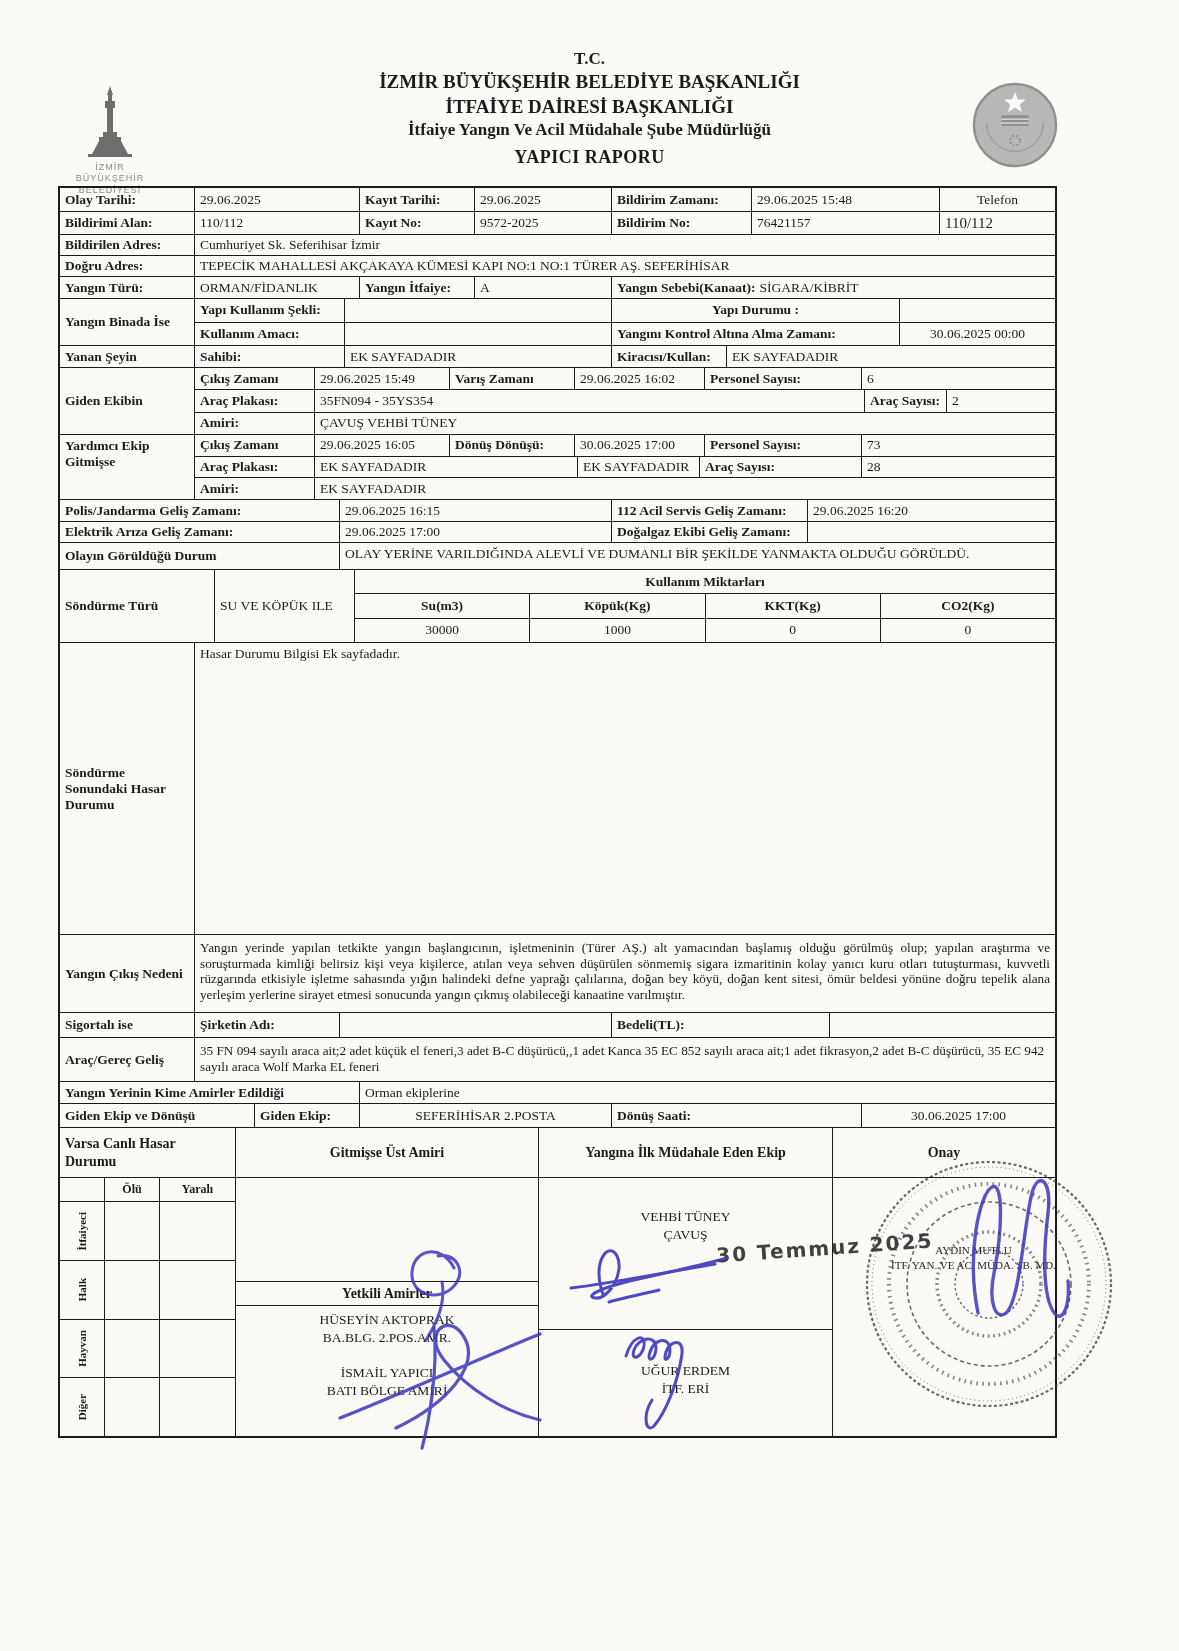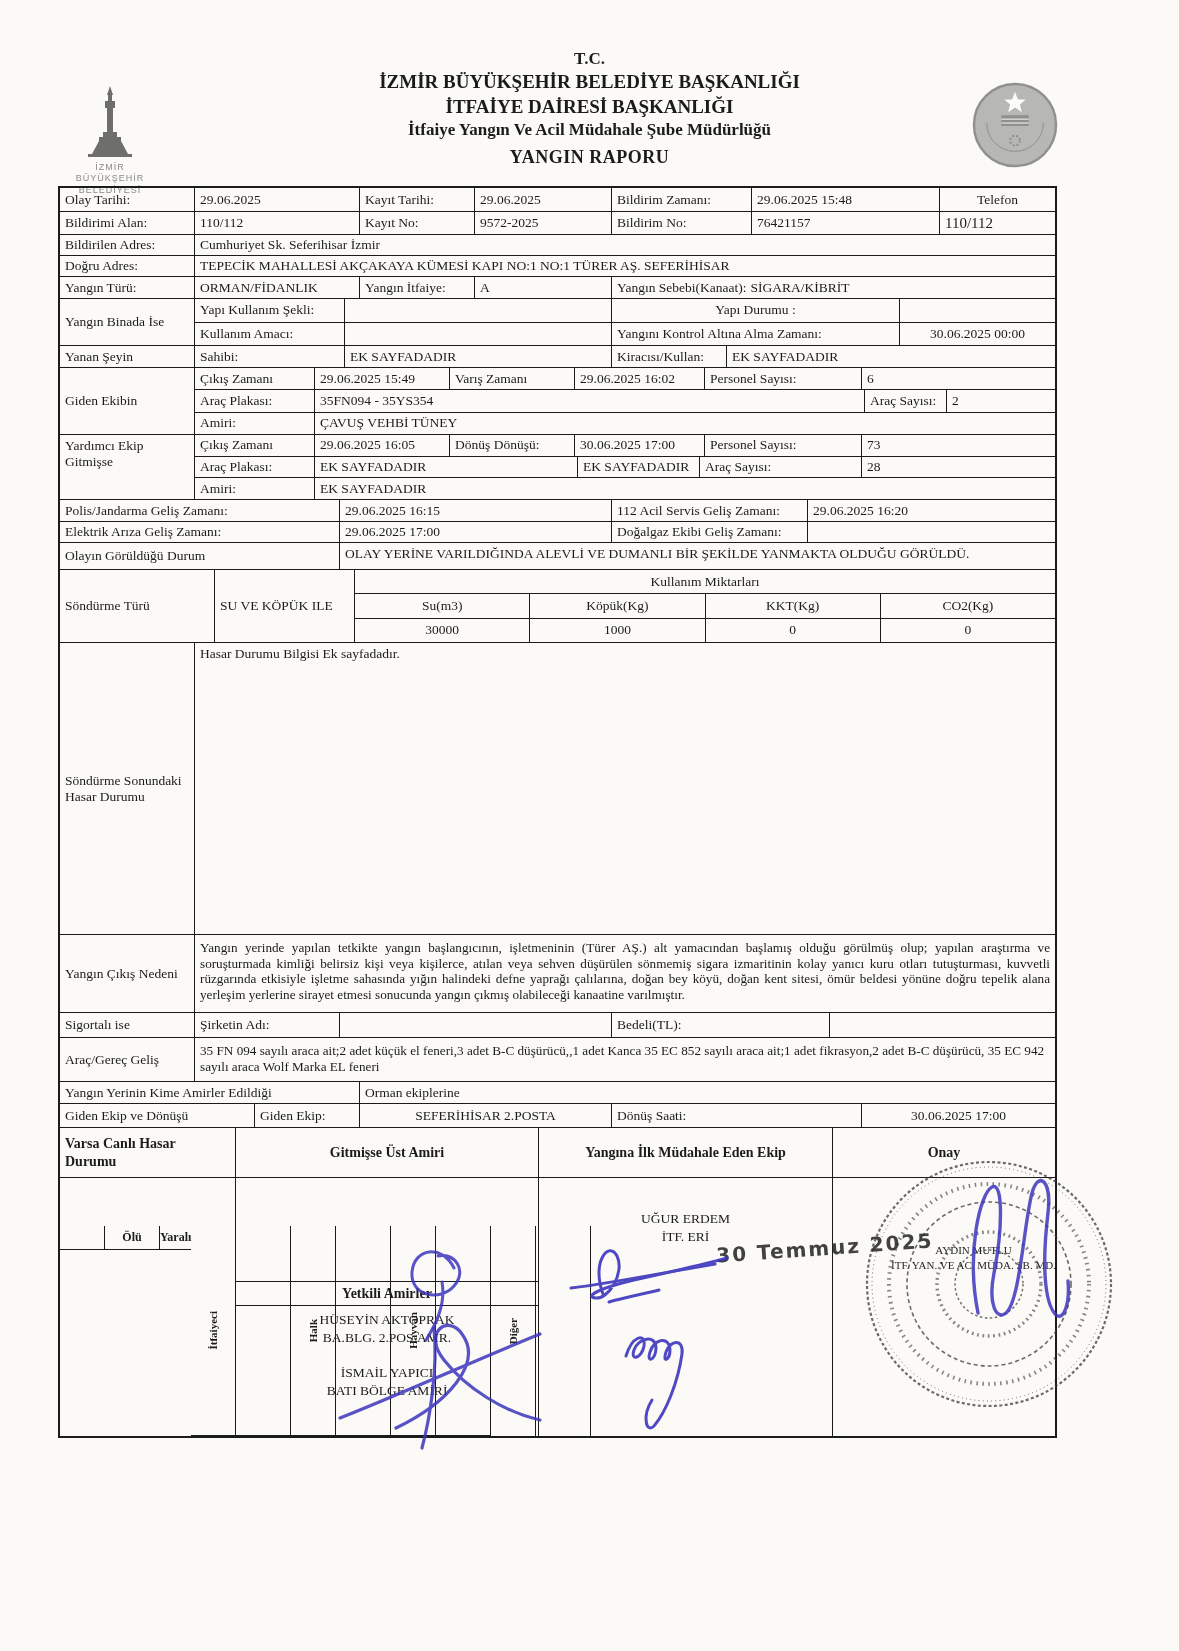--- a/index.html
+++ b/index.html
@@ -17,33 +17,33 @@
   .emblem{position:absolute;left:972px;top:82px;}
   
   .tbl{position:absolute;left:58px;top:186px;width:999px;border:2px solid #1b1b1b;
        box-sizing:border-box;background:transparent;}
   .row{display:flex;border-bottom:1.4px solid #1b1b1b;align-items:stretch;box-sizing:border-box;}
   .row:last-child{border-bottom:none;}
   .c{border-right:1.4px solid #1b1b1b;padding:1px 5px;font-size:13.5px;display:flex;
      align-items:center;box-sizing:border-box;overflow:visible;}
   .c:last-child,.c.noR{border-right:none;}
   .fill{flex:1;}
-  .lb{font-weight:normal;}
+  .lb{font-weight:bold;}
   .ctr{justify-content:center;text-align:center;}
   .topal{align-items:flex-start;padding-top:3px;}
   .grp{flex:1;display:flex;flex-direction:column;}
   .sub{display:flex;border-bottom:1.4px solid #1b1b1b;flex:1;box-sizing:border-box;}
   .sub:last-child{border-bottom:none;}
   .par{font-size:13.2px;line-height:1.18;text-align:justify;display:block;padding-top:2px;}
   
   .bcol{display:flex;flex-direction:column;border-right:1.4px solid #1b1b1b;box-sizing:border-box;}
   .bcol:last-child{border-right:none;}
   .bhead{height:50px;border-bottom:1.4px solid #1b1b1b;display:flex;align-items:center;
          font-weight:bold;font-size:14px;box-sizing:border-box;}
-  .cas{flex:1;display:flex;flex-direction:row;margin-top:48px;}
+  .cas{flex:1;display:flex;flex-direction:column;}
   .casrow{display:flex;flex:1;border-bottom:1.4px solid #1b1b1b;box-sizing:border-box;}
   .casrow:last-child{border-bottom:none;}
   .cash{flex:none;height:24px;}
   .casc{border-right:1.4px solid #1b1b1b;box-sizing:border-box;display:flex;
         align-items:center;justify-content:center;font-size:12px;}
   .casc:last-child{border-right:none;}
   .rot{writing-mode:vertical-rl;transform:rotate(180deg);font-size:11px;font-weight:bold;}
   .names{text-align:center;font-size:13.5px;line-height:1.3;}
   .sig{position:absolute;pointer-events:none;}
   .overlaytext{position:absolute;text-align:center;color:#262626;}
@@ -87,21 +87,21 @@
       <line x1="30" y1="42" x2="58" y2="42" stroke="#fcfcfa" stroke-width="1"></line>
       <circle cx="44" cy="60" r="5" fill="none" stroke="#8f8f8d" stroke-width="2" stroke-dasharray="2 2"></circle>
     </svg>
   </div>
 
   <div class="hdr">
     <div class="tc">T.C.</div>
     <div class="o1">İZMİR BÜYÜKŞEHİR BELEDİYE BAŞKANLIĞI</div>
     <div class="o2">İTFAİYE DAİRESİ BAŞKANLIĞI</div>
     <div class="o3">İtfaiye Yangın Ve Acil Müdahale Şube Müdürlüğü</div>
-    <div class="ttl">YANGIN RAPORU</div>
+    <div class="ttl">YAPICI RAPORU</div>
   </div>
 
   <div class="tbl">
 
     <div class="row" style="height:24px">
       <div class="c lb" style="width:135px">Olay Tarihi:</div>
       <div class="c" style="width:165px">29.06.2025</div>
       <div class="c lb" style="width:115px">Kayıt Tarihi:</div>
       <div class="c" style="width:137px">29.06.2025</div>
       <div class="c lb" style="width:140px">Bildirim Zamanı:</div>
@@ -345,20 +345,26 @@
           <div>HÜSEYİN AKTOPRAK</div>
           <div>BA.BLG. 2.POS.AMR.</div>
           <div style="height:18px"></div>
           <div>İSMAİL YAPICI</div>
           <div>BATI BÖLGE AMİRİ</div>
         </div>
       </div>
 
       <div class="bcol" style="width:294px">
         <div class="bhead ctr" style="justify-content:center">Yangına İlk Müdahale Eden Ekip</div>
+        <div style="height:152px;border-bottom:1.4px solid #1b1b1b;box-sizing:border-box">
+          <div class="names" style="padding-top:30px">
+            <div>VEHBİ TÜNEY</div>
+            <div>ÇAVUŞ</div>
+          </div>
+        </div>
         <div style="flex:1">
           <div class="names" style="padding-top:32px">
             <div>UĞUR ERDEM</div>
             <div>İTF. ERİ</div>
           </div>
         </div>
       </div>
 
       <div class="bcol fill">
         <div class="bhead ctr" style="justify-content:center">Onay</div>

